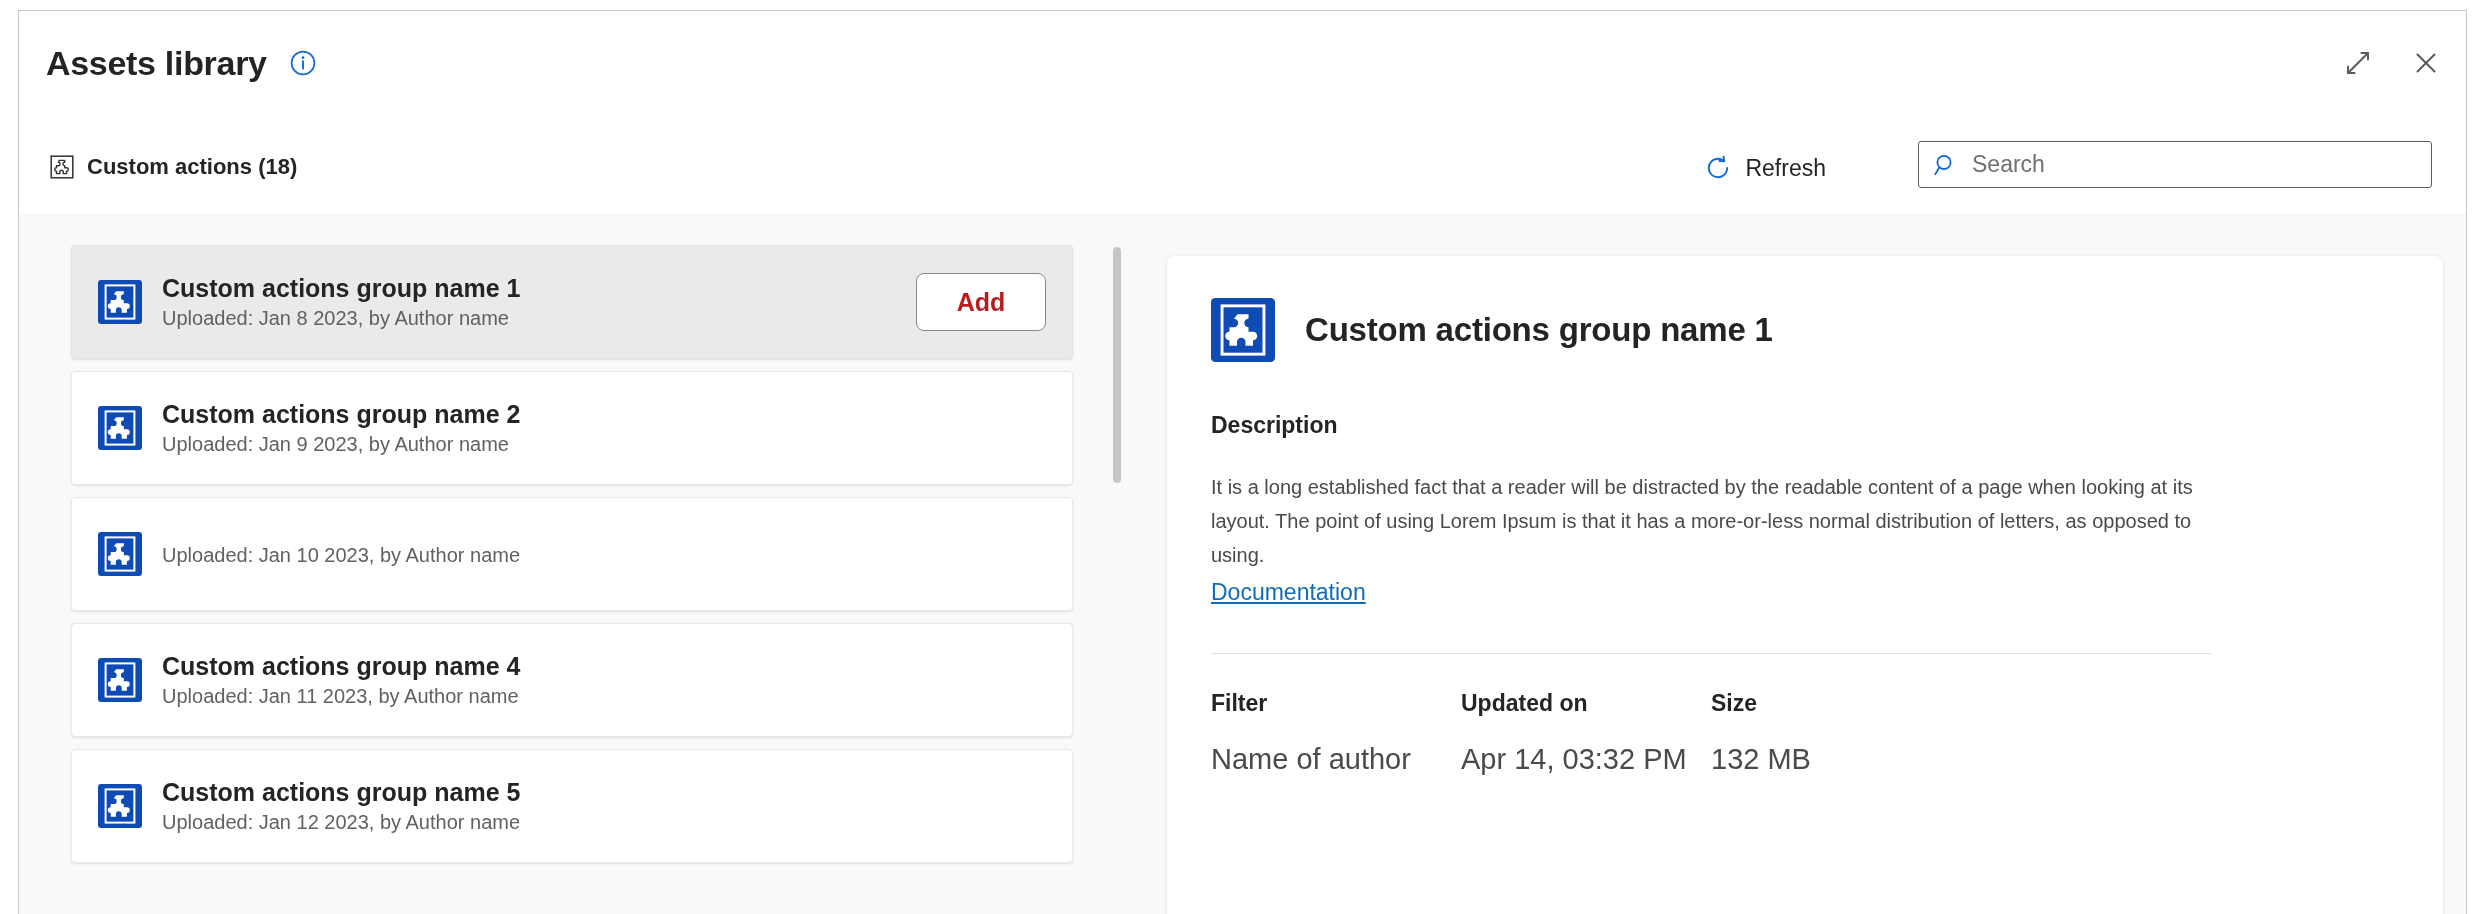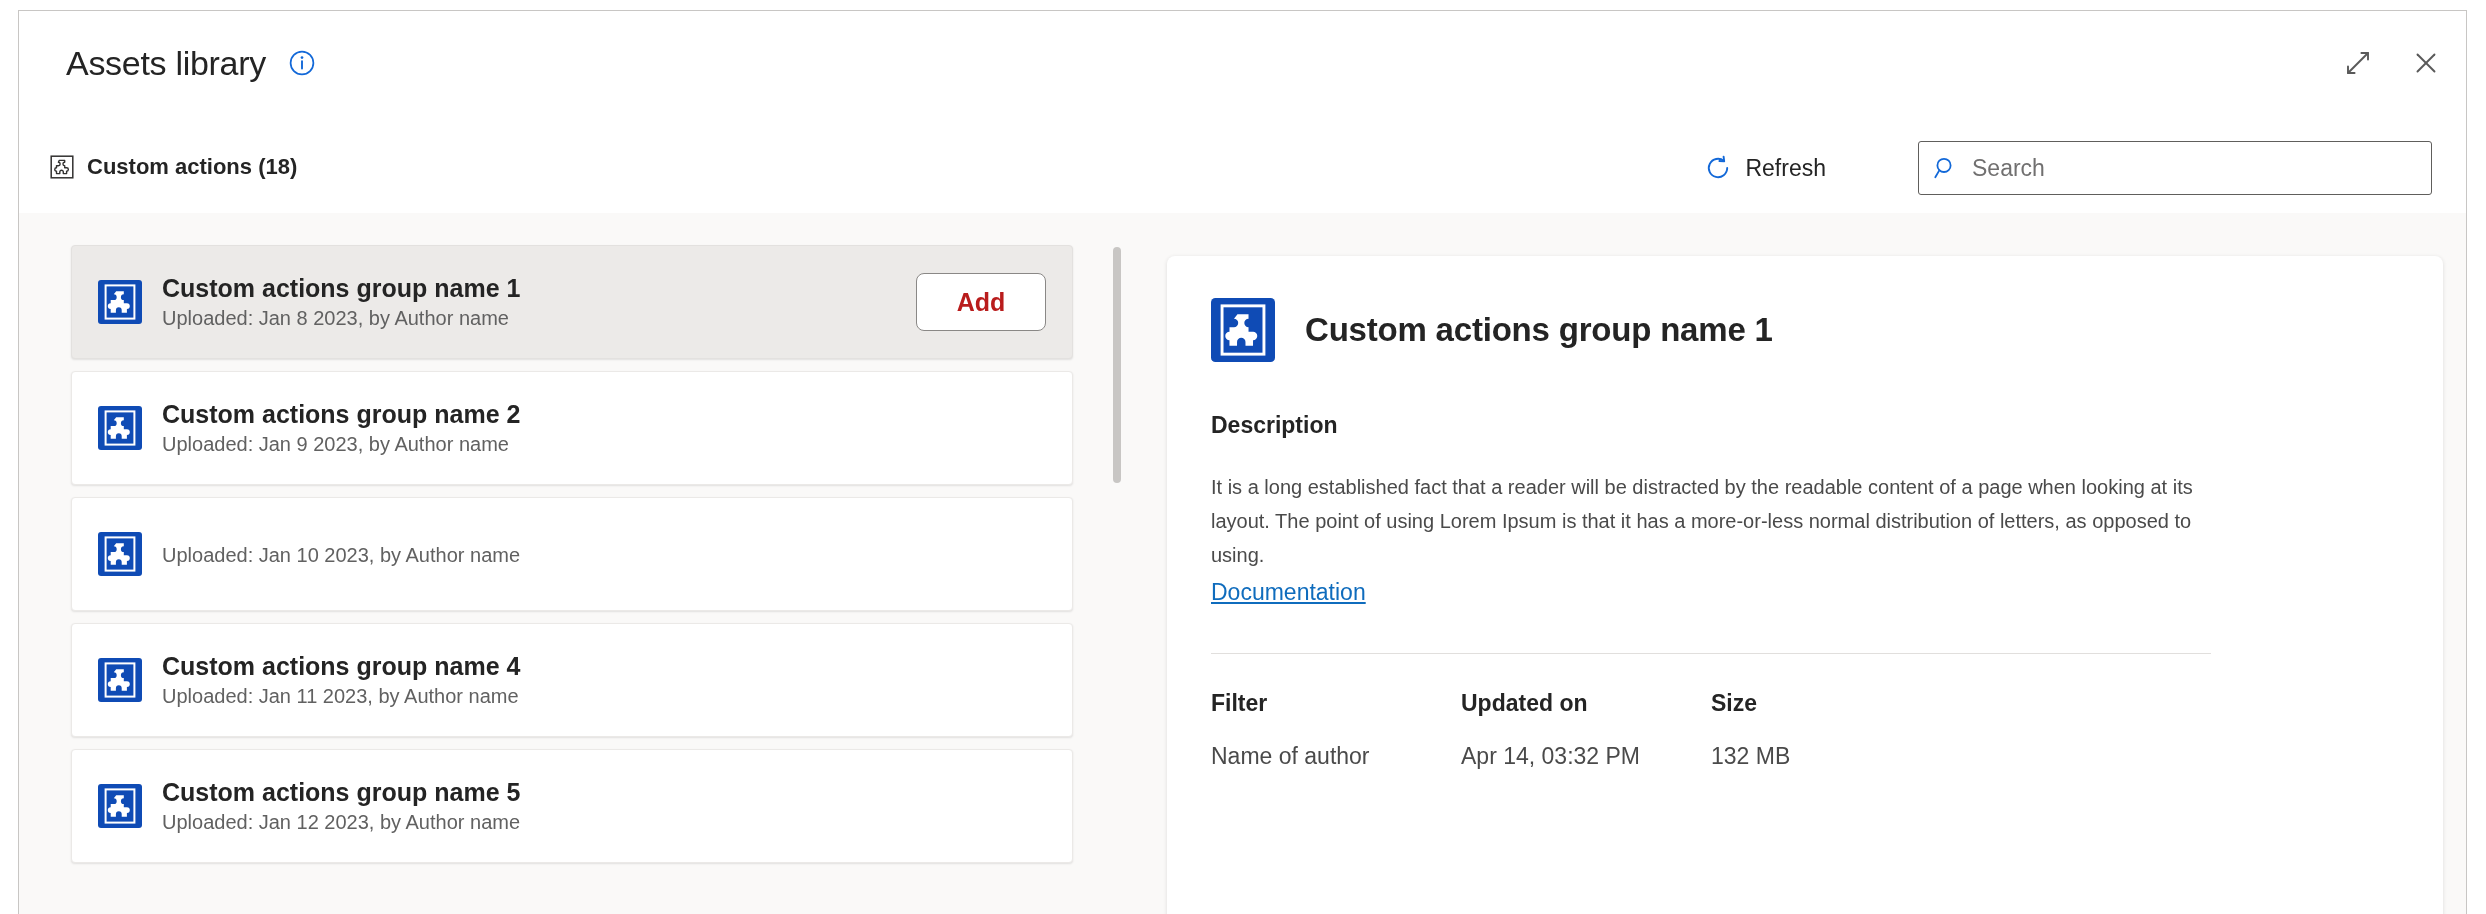--- a/index.html
+++ b/index.html
@@ -37,25 +37,24 @@
     position: absolute;
     left: 27px;
     top: 32px;
     display: flex;
     align-items: center;
     gap: 22px;
   }
 
   .dlg-title {
     font-size: 34px;
-    font-weight: 400;
+    font-weight: 700;
     color: #242424;
     letter-spacing: -0.3px;
     line-height: 40px;
-    margin-left: 20px;
   }
 
   .info-icon {
     width: 28px; height: 28px;
     display: block;
   }
 
   .win-btns {
     position: absolute;
     right: 18px;
@@ -116,21 +115,21 @@
     font-size: 23px;
     color: #242424;
     white-space: nowrap;
   }
   .tb-btn svg { display: block; flex: none; }
   .tb-gap { width: 28px; }
 
   .search-box {
     margin-left: 30px;
     width: 514px;
-    height: 54px;
+    height: 47px;
     border: 1px solid #605e5c;
     border-radius: 3px;
     background: #ffffff;
     display: flex;
     align-items: center;
     padding: 0 14px;
     gap: 13px;
     cursor: text;
   }
   .search-box svg { display: block; flex: none; }
@@ -310,21 +309,21 @@
     margin-top: 36px;
     display: grid;
     grid-template-columns: 250px 250px 250px;
   }
   .meta-key {
     font-size: 23px;
     font-weight: 700;
     color: #242424;
   }
   .meta-val {
-    font-size: 23px;
+    font-size: 29px;
     color: #4a4a4a;
     margin-top: 26px;
   }
 </style>
 </head>
 <body>
 
 <div id="dialog">
 
   <div class="dlg-header">

